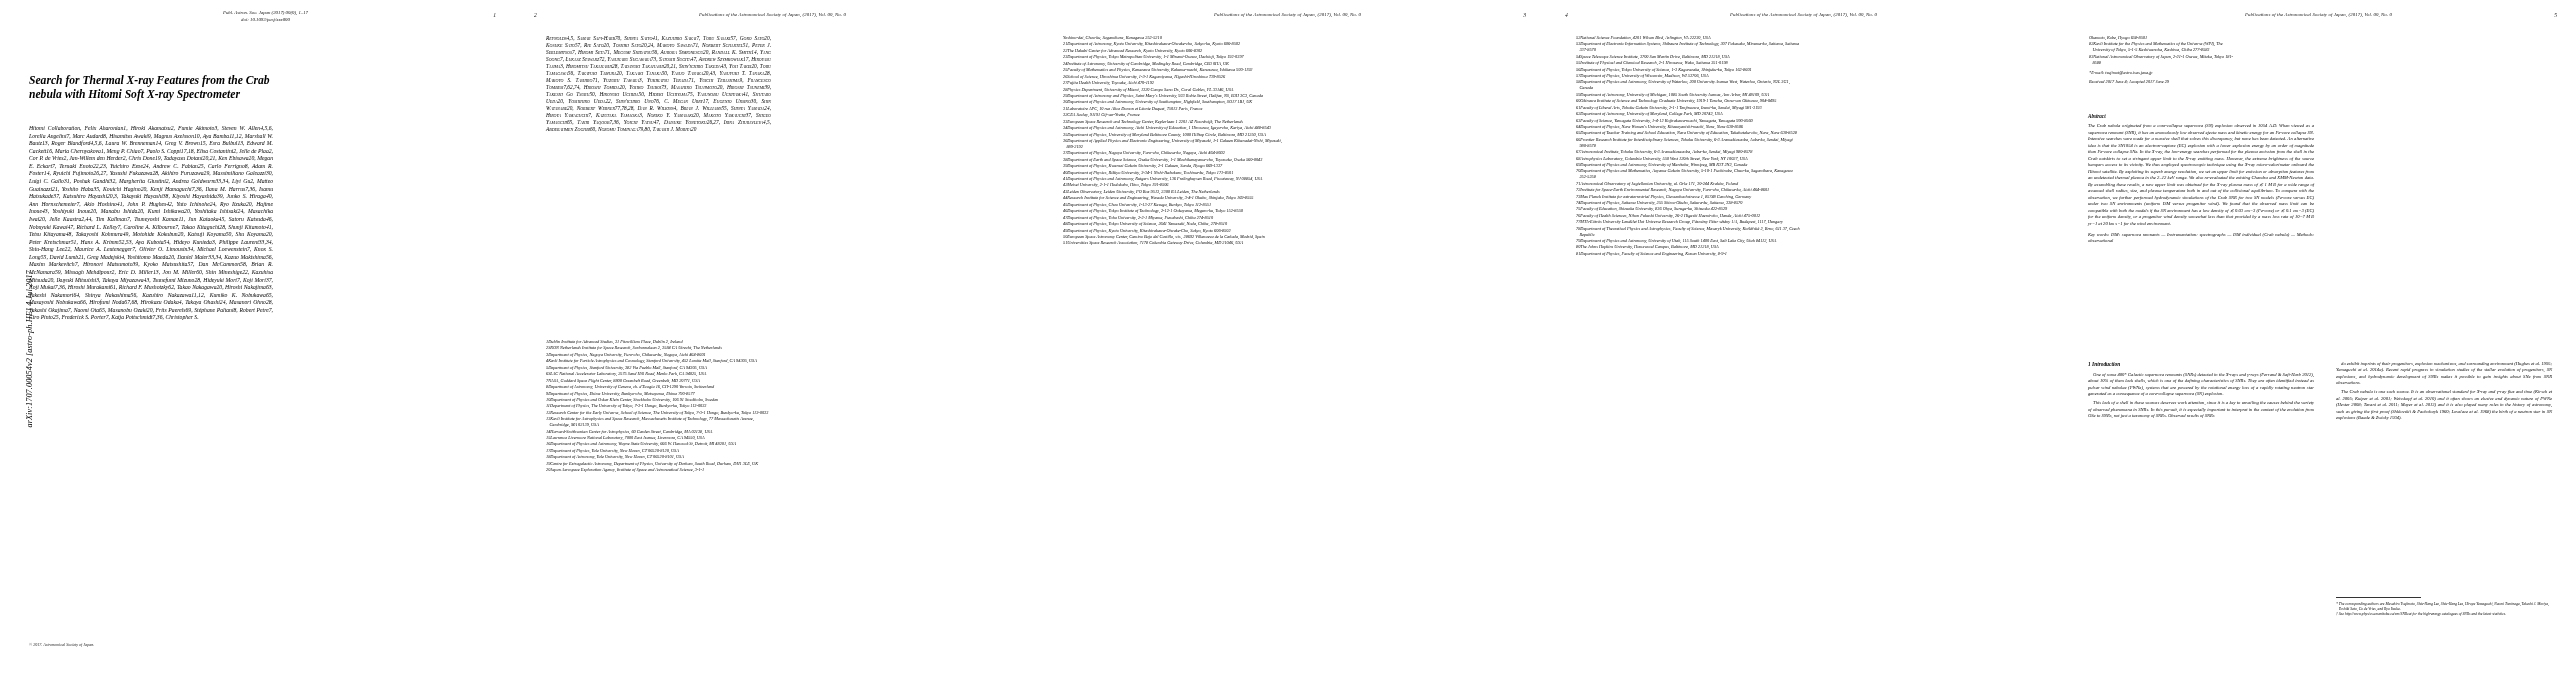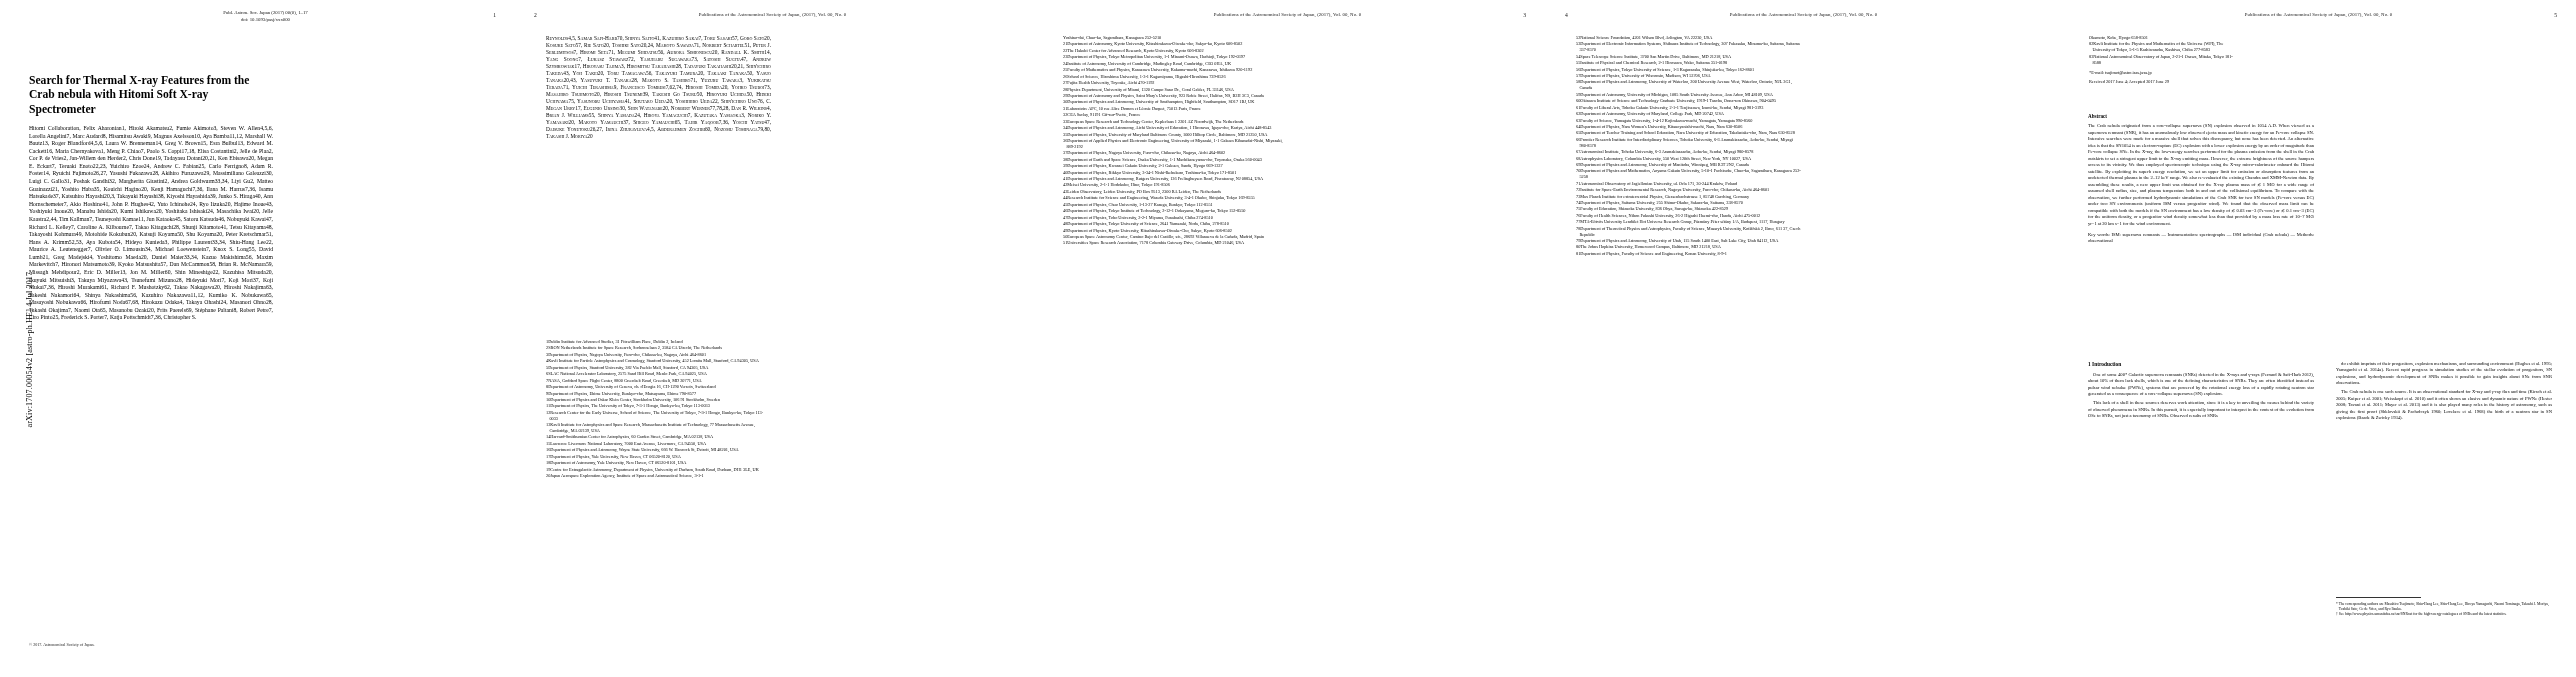--- a/index.html
+++ b/index.html
@@ -11,20 +11,21 @@
     width: 2576px;
     height: 677px;
     font-family: "Liberation Serif", serif;
     color: #000000;
     overflow: hidden;
   }
   .page {
     position: relative;
     width: 2576px;
     height: 480px;
+    font-style: italic;
   }
   
   .sheet {
     position: absolute;
     top: 0;
     height: 677px;
     background: #fff;
     box-sizing: border-box;
   }
   #sheet1 { left: 0px;    width: 515px; }

